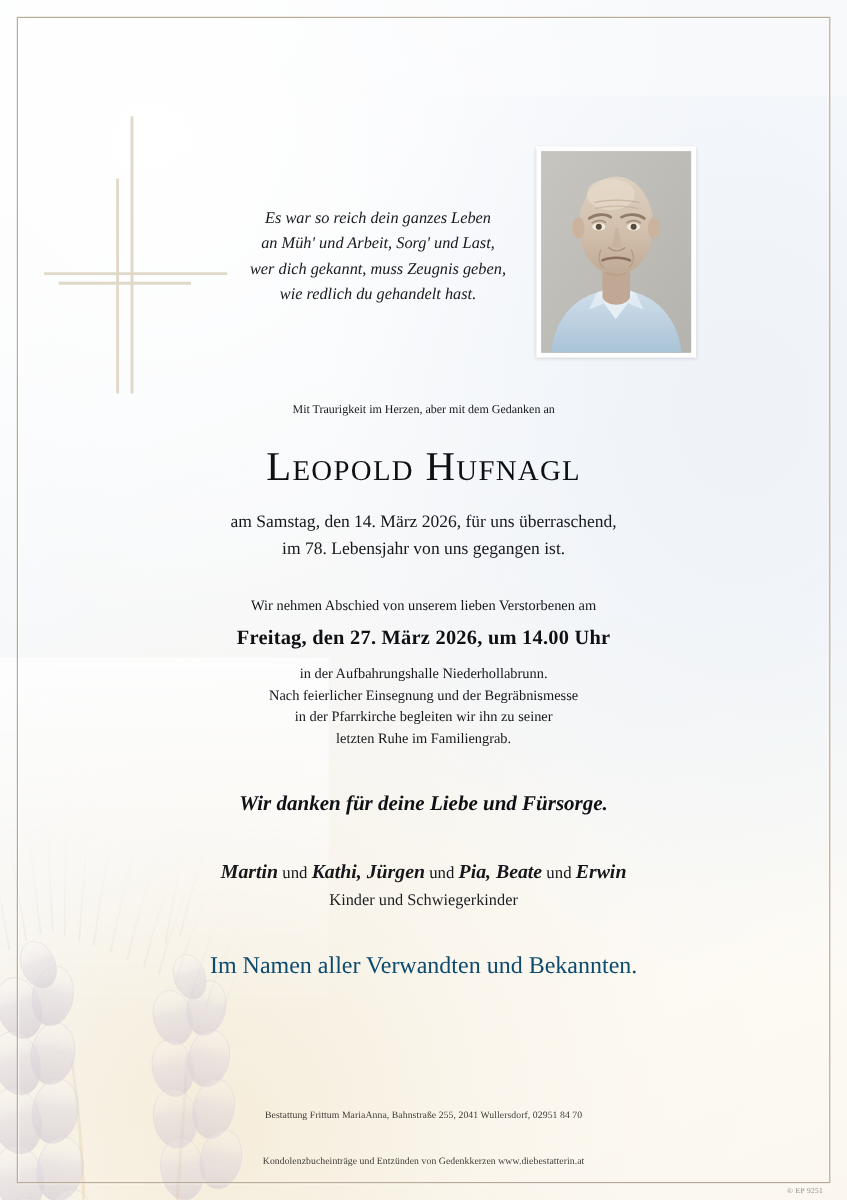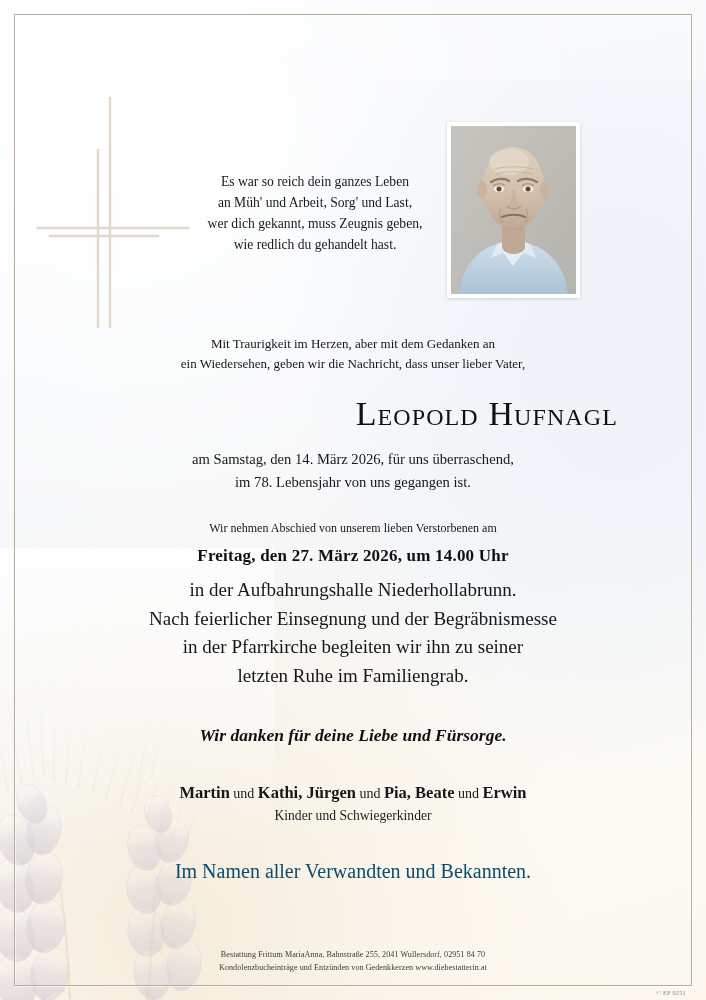--- a/index.html
+++ b/index.html
@@ -113,49 +113,49 @@
     overflow: hidden;
     background: #bdbcb6;
   }
   .photo svg { display: block; width: 100%; height: 100%; }
 
   .poem {
     position: absolute;
     left: 150px;
     top: 172px;
     width: 330px;
+    font-style: italic;
     font-size: 13.6px;
     line-height: 1.54;
     color: #17191d;
     text-align: center;
   }
 
   .block-main {
     position: absolute;
     left: 88px;
     top: 334px;
     width: 530px;
     text-align: center;
   }
 
   .lead {
-    font-size: 13px;
+    font-size: 10px;
     line-height: 1.5;
     color: #15171b;
   }
 
   .name {
     margin-top: 22px;
     margin-bottom: 16px;
     font-size: 34px;
     font-variant: small-caps;
     letter-spacing: 1.1px;
     line-height: 1.1;
     color: #0e1013;
-    text-align: right;
   }
 
   .death-info {
     font-size: 14.6px;
     line-height: 1.52;
     color: #15171b;
   }
 
   .farewell-intro {
     margin-top: 26px;
@@ -167,41 +167,41 @@
   .ceremony-datetime {
     margin-top: 9px;
     font-size: 17px;
     font-weight: bold;
     letter-spacing: 0.2px;
     color: #0e1013;
   }
 
   .ceremony-details {
     margin-top: 10px;
-    font-size: 19px;
+    font-size: 12px;
     line-height: 1.52;
     color: #15171b;
   }
 
   .thanks {
     margin-top: 32px;
     font-size: 17.5px;
     font-style: italic;
     font-weight: bold;
     line-height: 1.44;
     color: #0e1013;
   }
 
   .family {
     margin-top: 34px;
     font-size: 15.6px;
     color: #15171b;
     line-height: 1.35;
   }
-  .family b { font-weight: bold; font-size: 16.5px; }
+  .family b { font-weight: bold; font-size: 16.5px; font-style: italic; }
   .family .conn { font-weight: normal; font-size: 14px; }
 
   .family-role {
     margin-top: 3px;
     font-size: 13.6px;
     color: #1b1d21;
   }
 
   .closing {
     margin-top: 36px;
@@ -214,21 +214,21 @@
     position: absolute;
     left: 0;
     right: 0;
     bottom: 26px;
     text-align: center;
     font-size: 8.1px;
     line-height: 1.52;
     color: #3c3a36;
     letter-spacing: 0.06px;
   }
-  .footer div { display: block; }
+  .footer div { display: block; margin-top: 25px; }
 
   .code {
     position: absolute;
     right: 20px;
     bottom: 4px;
     font-size: 6.2px;
     color: #8a8680;
     letter-spacing: 0.3px;
   }
 </style>
@@ -404,21 +404,20 @@
     <div>Es war so reich dein ganzes Leben</div>
     <div>an Müh' und Arbeit, Sorg' und Last,</div>
     <div>wer dich gekannt, muss Zeugnis geben,</div>
     <div>wie redlich du gehandelt hast.</div>
   </div>
 
   <div class="block-main">
 
     <div class="lead">
       <div>Mit Traurigkeit im Herzen, aber mit dem Gedanken an</div>
-      <div>ein Wiedersehen, geben wir die Nachricht, dass unser lieber Vater,</div>
     </div>
 
     <div class="name">Leopold Hufnagl</div>
 
     <div class="death-info">
       <div>am Samstag, den 14. März 2026, für uns überraschend,</div>
       <div>im 78. Lebensjahr von uns gegangen ist.</div>
     </div>
 
     <div class="farewell-intro">Wir nehmen Abschied von unserem lieben Verstorbenen am</div>

